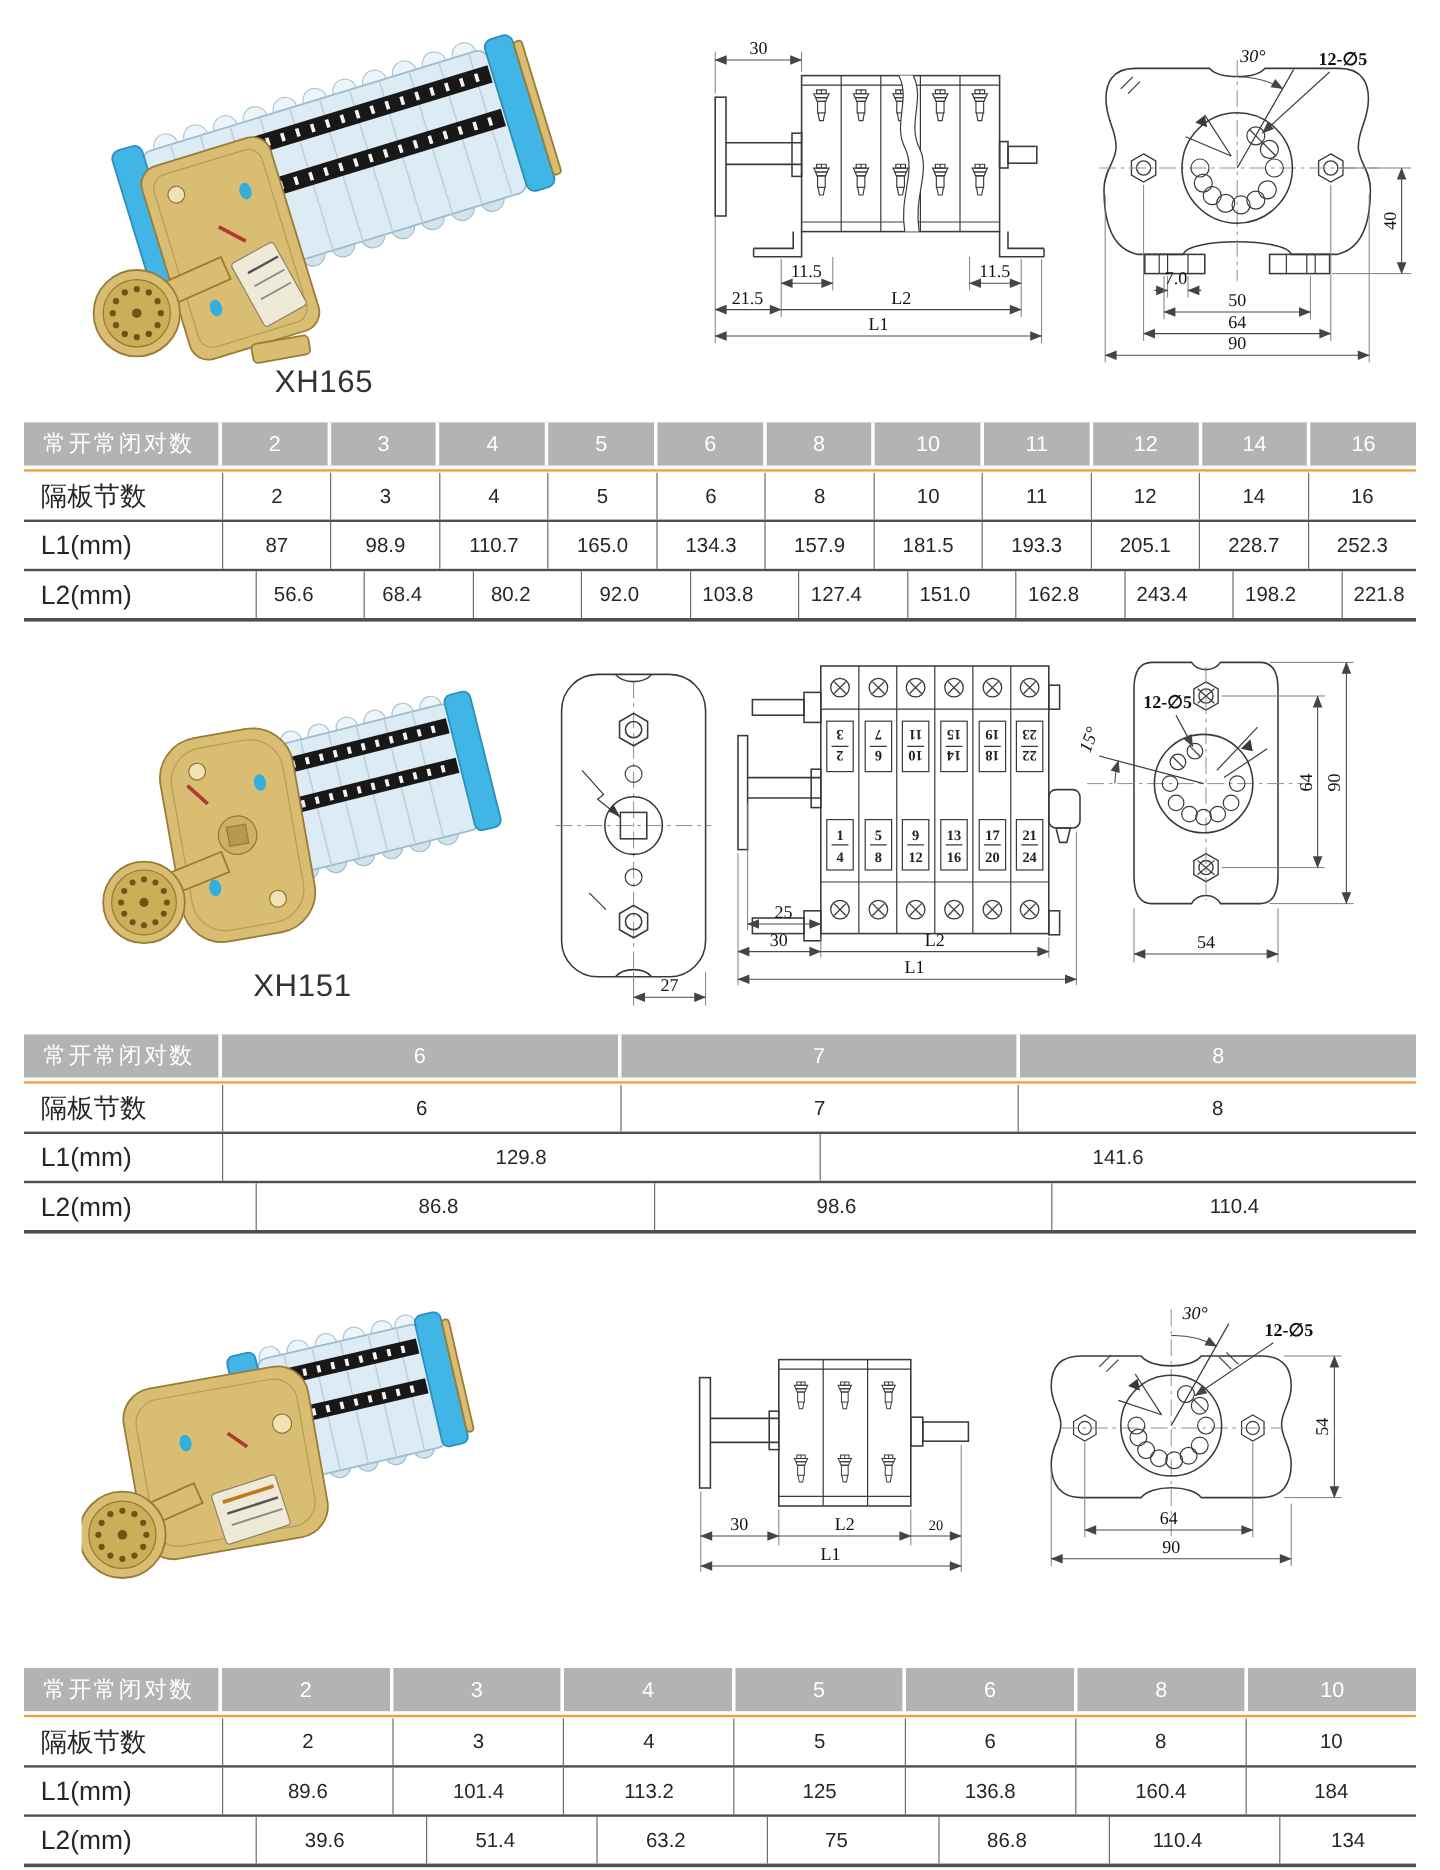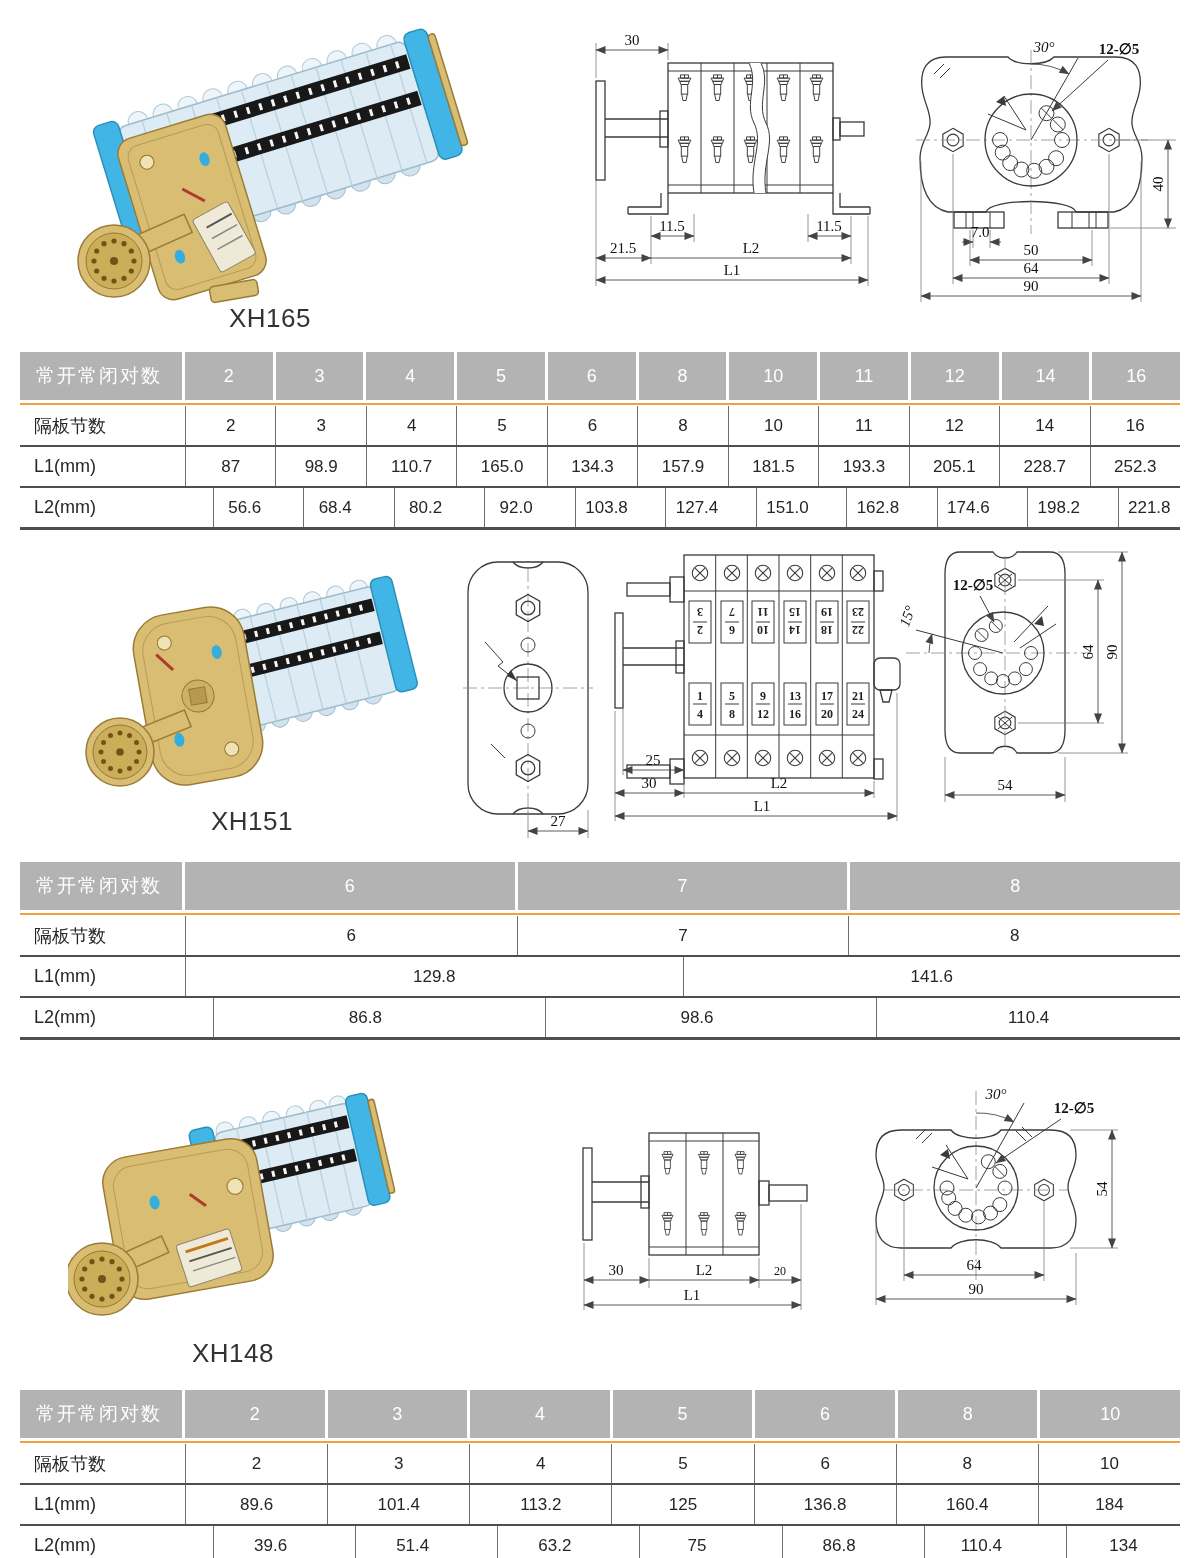--- a/index.html
+++ b/index.html
@@ -13,30 +13,30 @@
   svg .d{fill:none;stroke:#4a4a4a;stroke-width:.9;}
   svg .e{fill:none;stroke:#7a7a7a;stroke-width:.8;}
   svg .c{fill:none;stroke:#8a8a8a;stroke-width:.8;stroke-dasharray:14 4 3 4;}
   svg .dt{font-family:"Liberation Serif",serif;font-size:15px;fill:#111;text-anchor:middle;}
   svg .it{font-style:italic;}
   svg .bd{font-weight:bold;}
   svg .sm{font-size:12px;}
   svg .fr{font-family:"Liberation Serif",serif;font-weight:bold;font-size:12px;fill:#222;text-anchor:middle;}
   
   .ptable{position:absolute;left:20px;width:1160px;}
-  .hrow{display:flex;height:48px;}
+  .hrow{display:flex;height:36px;}
   .hl{flex:0 0 165px;background:var(--table_header_bg);color:var(--table_header_text);display:flex;
       align-items:center;padding-left:16px;font-size:19px;letter-spacing:2px;border-right:3px solid #fff;box-sizing:border-box;}
   .hc{flex:1;background:var(--table_header_bg);color:var(--table_header_text);display:flex;align-items:center;
       justify-content:center;font-size:18px;border-right:3px solid #fff;}
   .hc.last{border-right:none;}
   .accent{height:2px;background:var(--accent_orange);margin-top:3px;margin-bottom:1px;}
   .brow{display:flex;height:39px;border-bottom:2px solid var(--table_line);}
   .brow.last{border-bottom:3px solid var(--table_line);gap:28px;}
-  .bl{flex:0 0 165px;display:flex;align-items:center;padding-left:14px;font-size:18px;color:var(--table_text);box-sizing:border-box;}
+  .bl{flex:0 0 165px;display:flex;align-items:center;padding-left:14px;font-size:22px;color:var(--table_text);box-sizing:border-box;}
   .bc{flex:1;display:flex;align-items:center;justify-content:center;font-size:17px;color:var(--table_text);border-left:1.5px solid #6e6e6e;}
   
   svg .phb{fill:#dcebf4;stroke:#9fbccd;stroke-width:1.5;}
   svg .bump{fill:#edf5fa;stroke:#aec8d6;}
   svg .bump2{fill:#d3e3ee;stroke:#a3bfce;}
   svg .divln{stroke:#b9cfdc;stroke-width:1.2;}
   svg .stripe{fill:#181818;}
   svg .cap{fill:var(--photo_blue);stroke:#2a90ba;stroke-width:1.5;}
   svg .gold{fill:var(--photo_gold);stroke:#9b7c36;stroke-width:1.5;}
   svg .gold2{fill:#cbae57;stroke:#99782f;}
@@ -349,21 +349,21 @@
   <div class="brow last">
     <div class="bl">L2(mm)</div>
     <div class="bc">56.6</div>
     <div class="bc">68.4</div>
     <div class="bc">80.2</div>
     <div class="bc">92.0</div>
     <div class="bc">103.8</div>
     <div class="bc">127.4</div>
     <div class="bc">151.0</div>
     <div class="bc">162.8</div>
-    <div class="bc">174.6</div>
+    <div class="bc">243.4</div>
     <div class="bc">198.2</div>
     <div class="bc">221.8</div>
   </div>
 </div>
 
 <svg class="photo" style="left:82px;top:552px" width="340" height="250" viewBox="0 0 340 250">
   <g transform="translate(208,108) rotate(-14)">
     <g>
           <circle class="bump" cx="-84" cy="-52" r="9"></circle>
           <circle class="bump" cx="-60" cy="-52" r="9"></circle>
@@ -732,21 +732,20 @@
         <circle class="pin" cx="16.7" cy="226" r="2.6"></circle>
         <circle class="pin" cx="14" cy="216" r="2.6"></circle>
         <circle class="pin" cx="16.7" cy="206" r="2.6"></circle>
         <circle class="pin" cx="24" cy="198.7" r="2.6"></circle>
         <circle class="pin" cx="34" cy="196" r="2.6"></circle>
         <circle class="pin" cx="44" cy="198.7" r="2.6"></circle>
         <circle class="pin" cx="51.3" cy="206" r="2.6"></circle>
     <circle class="pin" cx="34" cy="216" r="4"></circle>
   </g>
 </svg>
-<div class="model" style="left:68px;top:1338px;width:330px">XH148</div>
 
 <svg class="draw" style="left:556px;top:1078px" width="305" height="285" viewBox="0 0 305 285">
   <g>
     <rect class="o" x="27" y="70" width="9" height="92"></rect>
     <line class="o" x1="36" y1="104" x2="93" y2="104"></line>
         <line class="o" x1="36" y1="124" x2="93" y2="124"></line>
     <rect class="o" x="85" y="98" width="8" height="32"></rect>
   </g>
   <g>
     <rect class="o" x="93" y="55" width="110" height="122"></rect>

